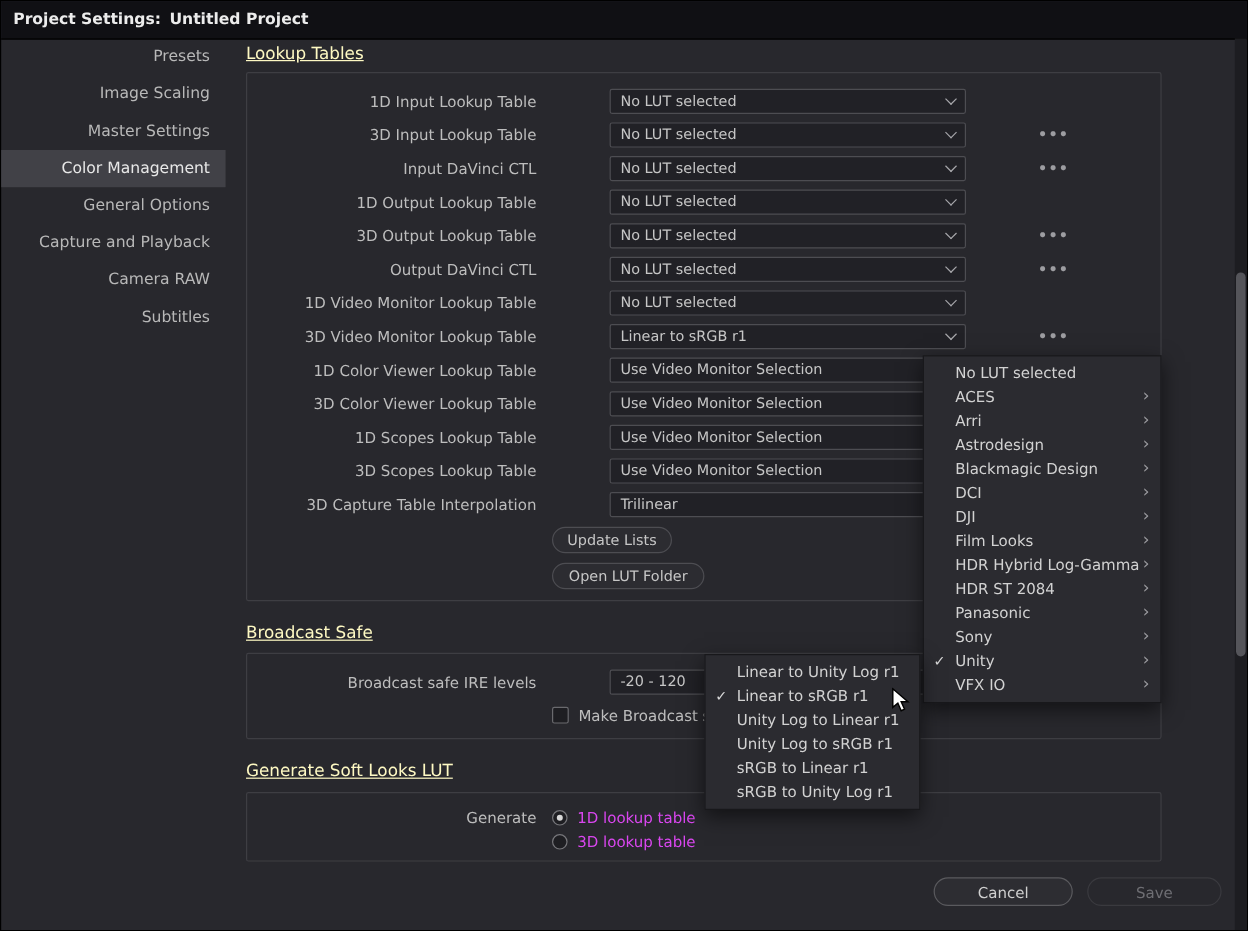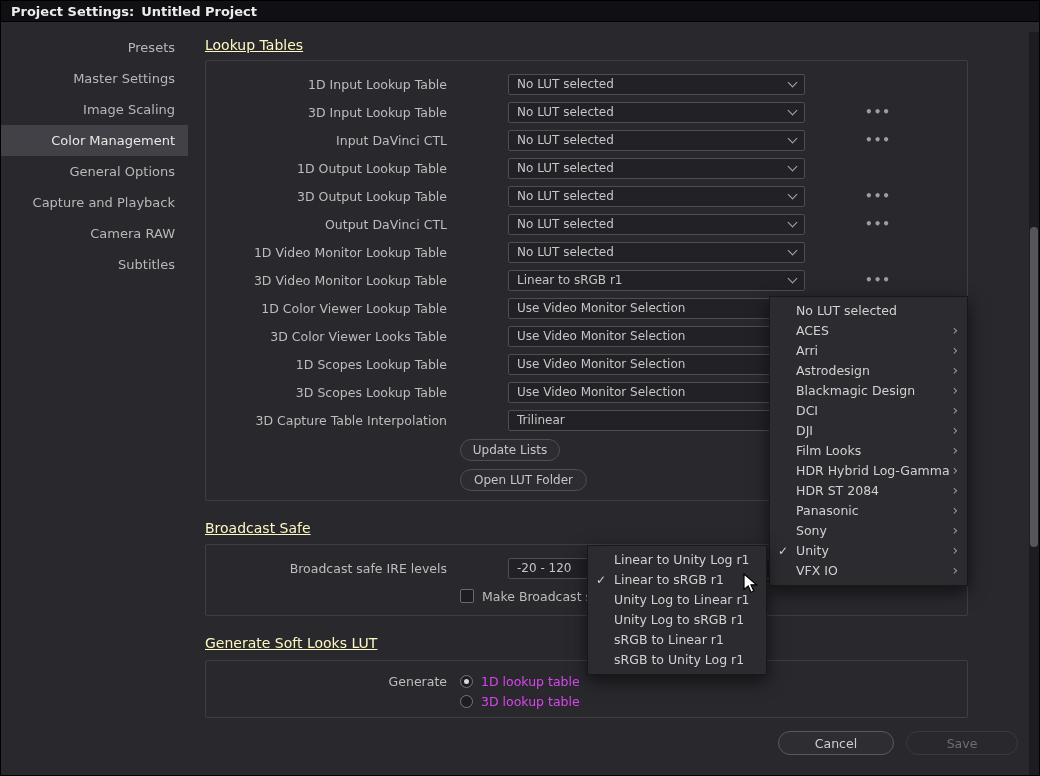--- a/index.html
+++ b/index.html
@@ -5,21 +5,21 @@
   * { box-sizing: border-box; margin: 0; padding: 0; }
   html,body { width:1040px; height:776px; }
   body {
     background:#28282d;
     font-family:"DejaVu Sans","Liberation Sans",sans-serif;
     overflow:hidden; position:relative;
   }
   .window { position:absolute; left:0; top:0; width:1040px; height:776px; border:1px solid #000; }
 
   
-  .titlebar { position:absolute; left:0; top:0; right:0; height:21px; background:#101014;
+  .titlebar { position:absolute; left:0; top:0; right:0; height:32px; background:#101014;
     border-bottom:1px solid #000; display:flex; align-items:center; padding-left:10px; gap:7px; }
   .title-prefix,.title-project { color:#ececec; font-size:13px; font-weight:bold; }
 
   
   .sidebar { position:absolute; left:0; top:31px; width:187px; bottom:0; }
   .side-item { height:31px; line-height:31px; text-align:right; padding-right:13px;
     color:#b8b8b8; font-size:13px; cursor:default; white-space:nowrap; }
   .side-item.selected { background:#414147; color:#e8e8e8; }
 
   
@@ -86,22 +86,22 @@
 
 <div class="window">
 
   <div class="titlebar">
     <span class="title-prefix">Project Settings:</span>
     <span class="title-project">Untitled Project</span>
   </div>
 
   <div class="sidebar">
     <div class="side-item">Presets</div>
+    <div class="side-item">Image Scaling</div>
     <div class="side-item">Master Settings</div>
-    <div class="side-item">Image Scaling</div>
     <div class="side-item selected">Color Management</div>
     <div class="side-item">General Options</div>
     <div class="side-item">Capture and Playback</div>
     <div class="side-item">Camera RAW</div>
     <div class="side-item">Subtitles</div>
   </div>
 
   <div class="section-title" style="left:204px; top:36px;">Lookup Tables</div>
 
   <div class="panel" id="lut-panel">
@@ -171,21 +171,21 @@
     </div>
     <div class="lut-row">
       <span class="rlabel">1D Color Viewer Lookup Table</span>
       <div class="dropdown">
         <span class="ddval">Use Video Monitor Selection</span>
         <i class="chev"></i>
       </div>
       <span class="more" style="visibility: hidden;">•••</span>
     </div>
     <div class="lut-row">
-      <span class="rlabel">3D Color Viewer Looks Table</span>
+      <span class="rlabel">3D Color Viewer Lookup Table</span>
       <div class="dropdown">
         <span class="ddval">Use Video Monitor Selection</span>
         <i class="chev"></i>
       </div>
       <span class="more" style="visibility: hidden;">•••</span>
     </div>
     <div class="lut-row">
       <span class="rlabel">1D Scopes Lookup Table</span>
       <div class="dropdown">
         <span class="ddval">Use Video Monitor Selection</span>

